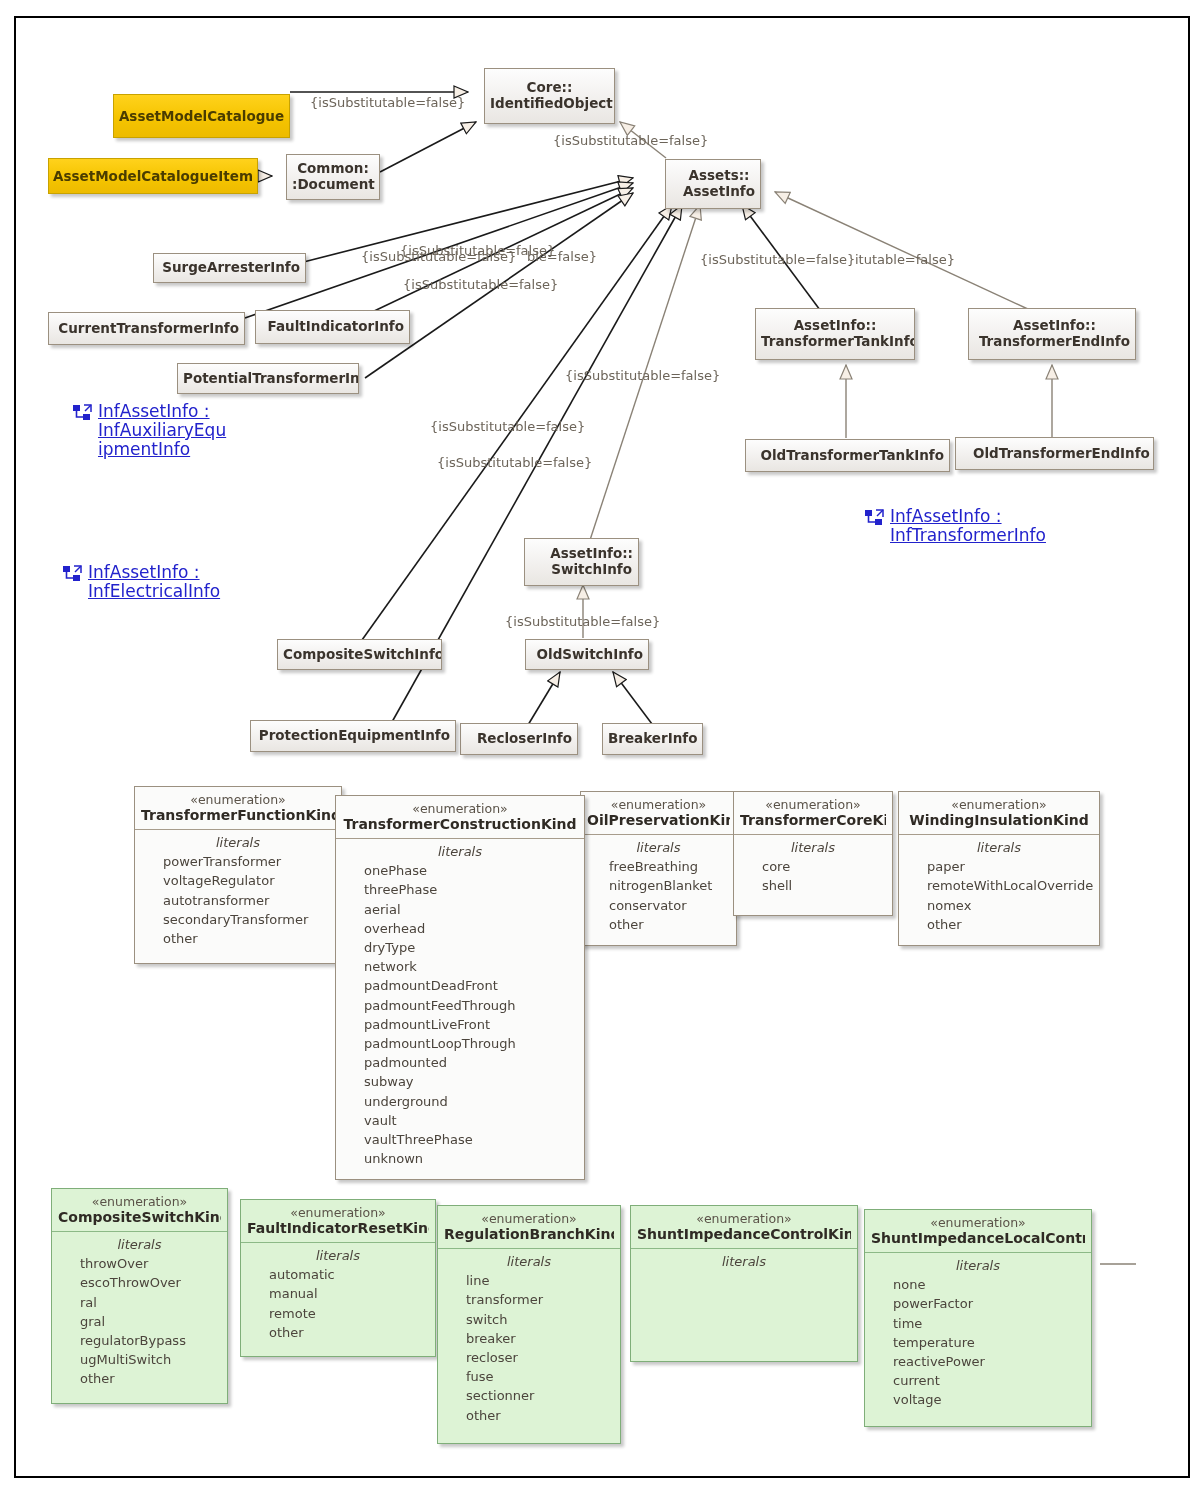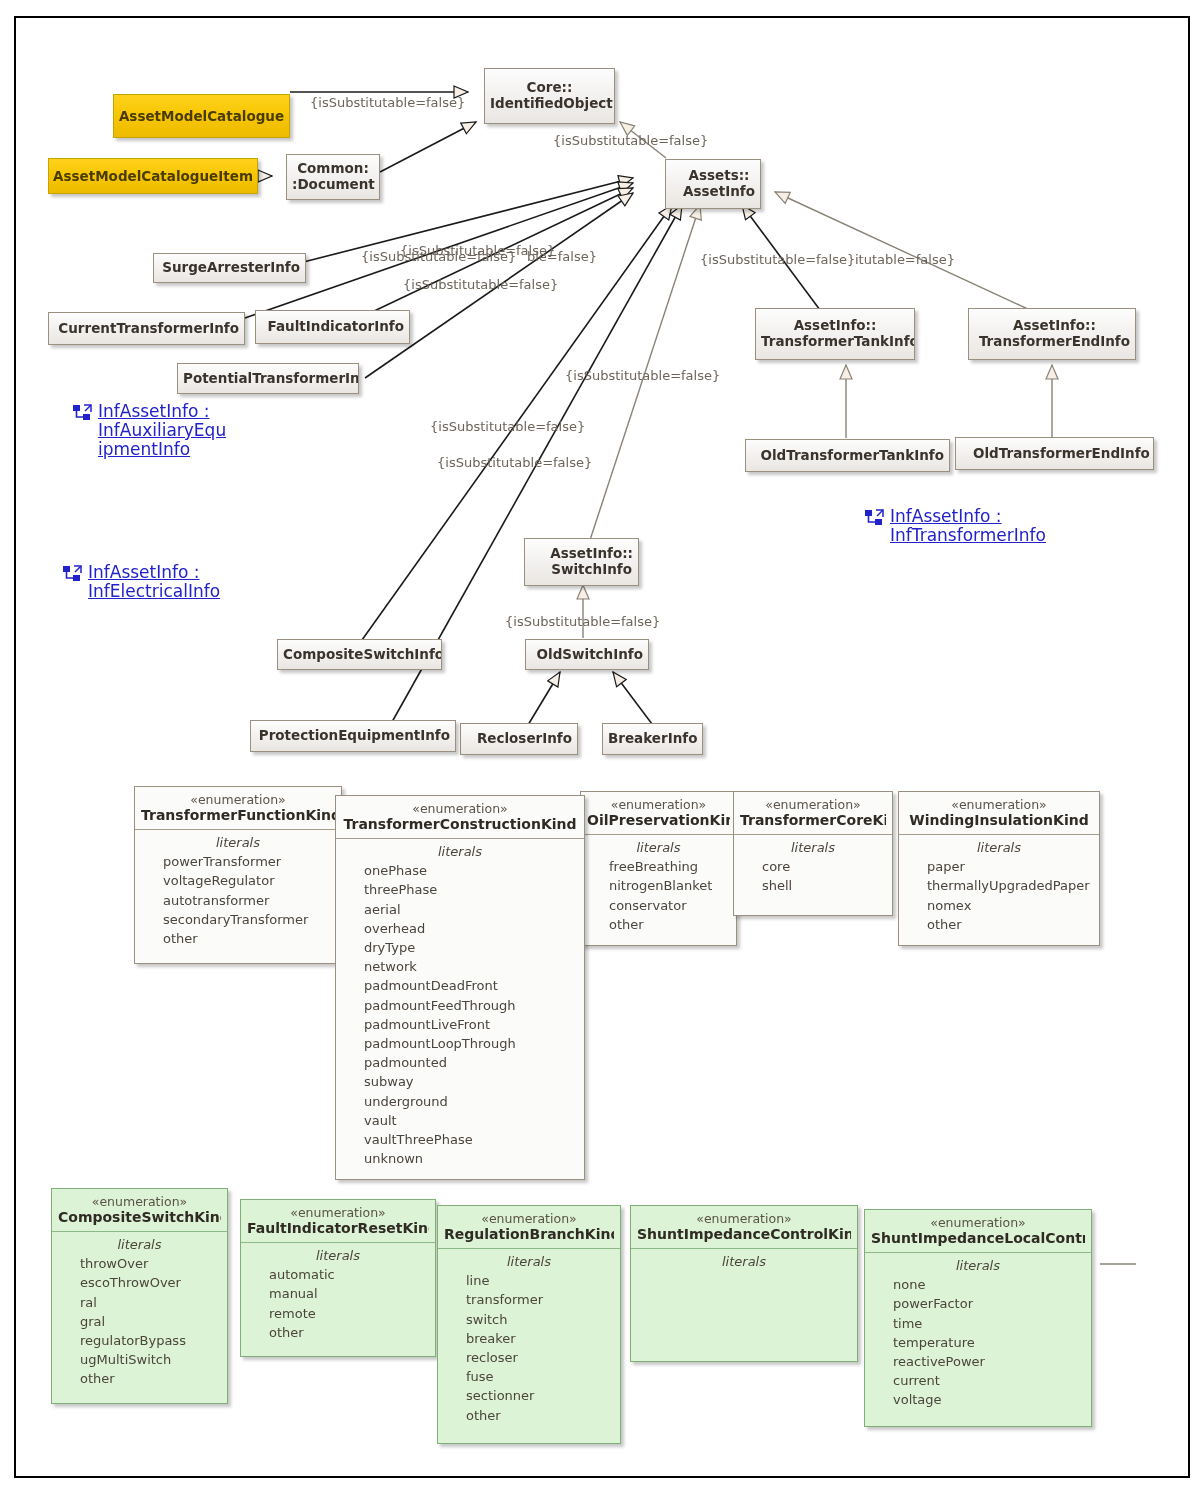--- a/index.html
+++ b/index.html
@@ -348,21 +348,21 @@
 
   <div class="nodebox enum" style="left:898px;top:791px;width:202px;height:155px;z-index:12;">
     <div class="hd">
       <div class="stereo">«enumeration»</div>
       <div class="ename">WindingInsulationKind</div>
     </div>
     <div class="body">
       <div class="litlabel">literals</div>
       <ul>
           <li>paper</li>
-          <li>thermallyUpgradedPaper</li>
+          <li>remoteWithLocalOverride</li>
           <li>nomex</li>
           <li>other</li>
         </ul>
     </div>
   </div>
 
   <div class="nodebox enum green" style="left:51px;top:1188px;width:177px;height:216px;z-index:11;">
     <div class="hd">
       <div class="stereo">«enumeration»</div>
       <div class="ename">CompositeSwitchKind</div>

